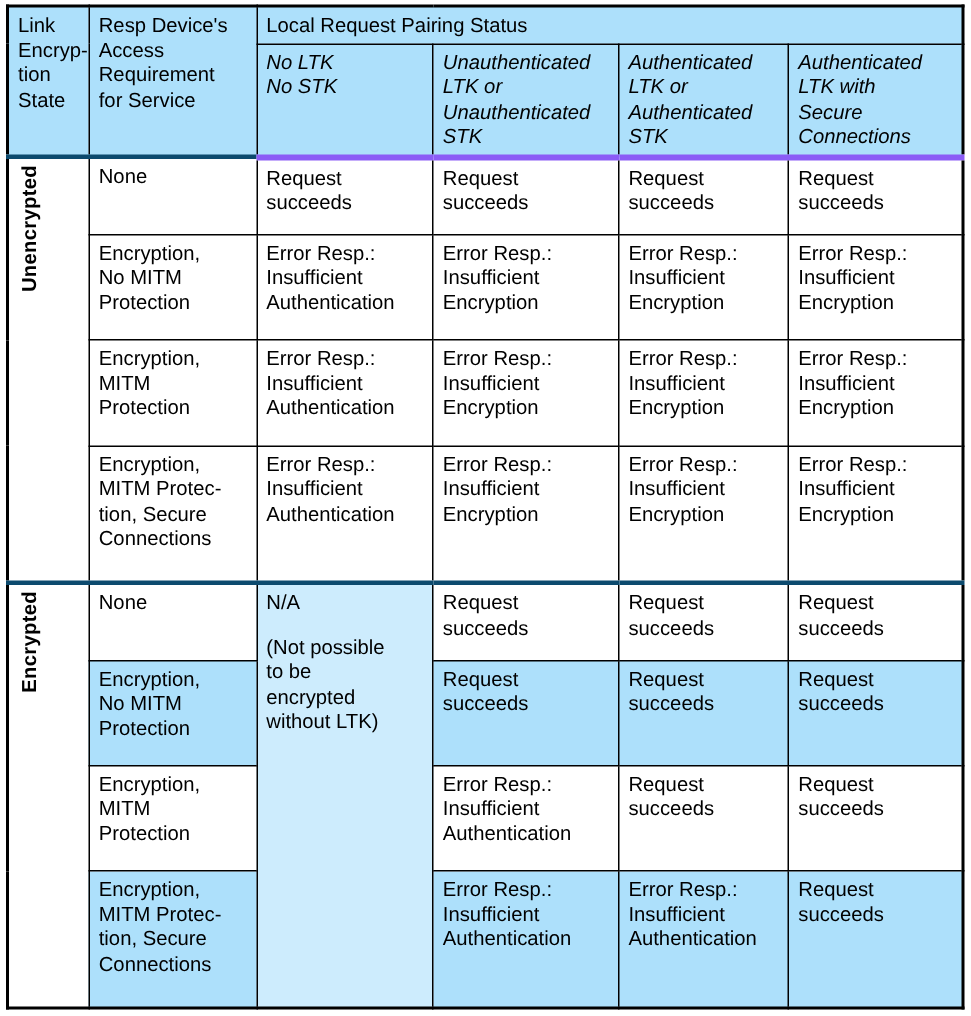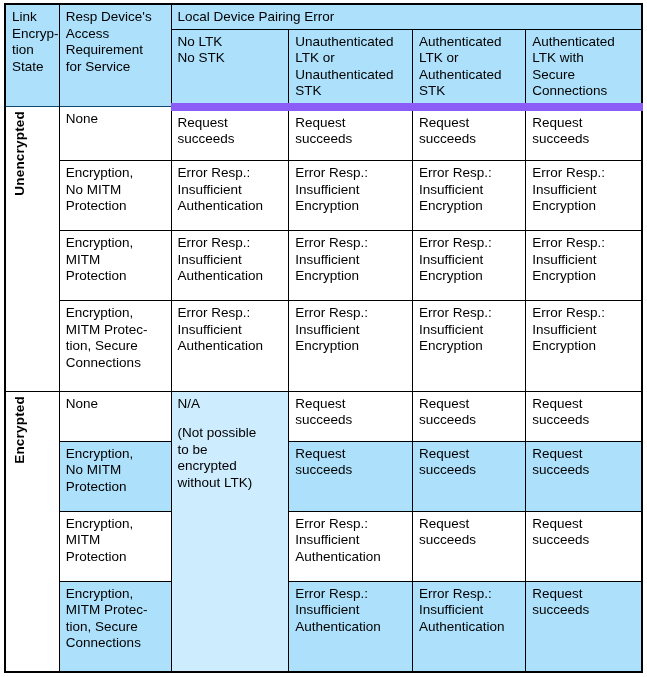--- a/index.html
+++ b/index.html
@@ -49,21 +49,22 @@
   }
   th.group-head {
     text-align: center;
     vertical-align: middle;
     font-size: 13.5px;
   }
   th.corner-head {
     vertical-align: bottom;
   }
   tr.header-bottom th {
-    border-bottom: 8px solid #8b5cf6;
+    border-bottom: 4px solid #8b5cf6;
+    font-style: italic;
   }
   tr.header-top th.corner-head {
     border-bottom: none;
   }
 
   
   td.section-label {
     width: 35px;
     background: #ffffff;
     padding: 0;
@@ -93,21 +94,21 @@
   td.na-cell {
     background: #cdecfd;
     vertical-align: top;
   }
   td.na-cell .na-main {
     display: block;
     margin-bottom: 13px;
   }
 
   tr.section-start > td {
-    border-top: 1px solid #0c4a6e;
+    border-top: 3px solid #0c4a6e;
   }
 
   
   col.c0 { width: 36px; }
   col.c1 { width: 74px; }
   col.c2 { width: 78px; }
   col.c3 { width: 82px; }
   col.c4 { width: 75px; }
   col.c5 { width: 77px; }
 </style>
@@ -127,21 +128,21 @@
     <thead>
       <tr class="header-top">
         <th class="corner-head" rowspan="2" style="white-space: pre-line;">Link
 Encryp-
 tion
 State</th>
         <th class="corner-head" rowspan="2" style="white-space: pre-line;">Resp Device's
 Access
 Requirement
 for Service</th>
-        <th class="group-head" colspan="4">Local Device Pairing Error</th>
+        <th class="group-head" colspan="4">Local Request Pairing Status</th>
       </tr>
       <tr class="header-bottom">
         <th style="white-space: pre-line;">No LTK
 No STK</th>
         <th style="white-space: pre-line;">Unauthenticated
 LTK or
 Unauthenticated
 STK</th>
         <th style="white-space: pre-line;">Authenticated
 LTK or

